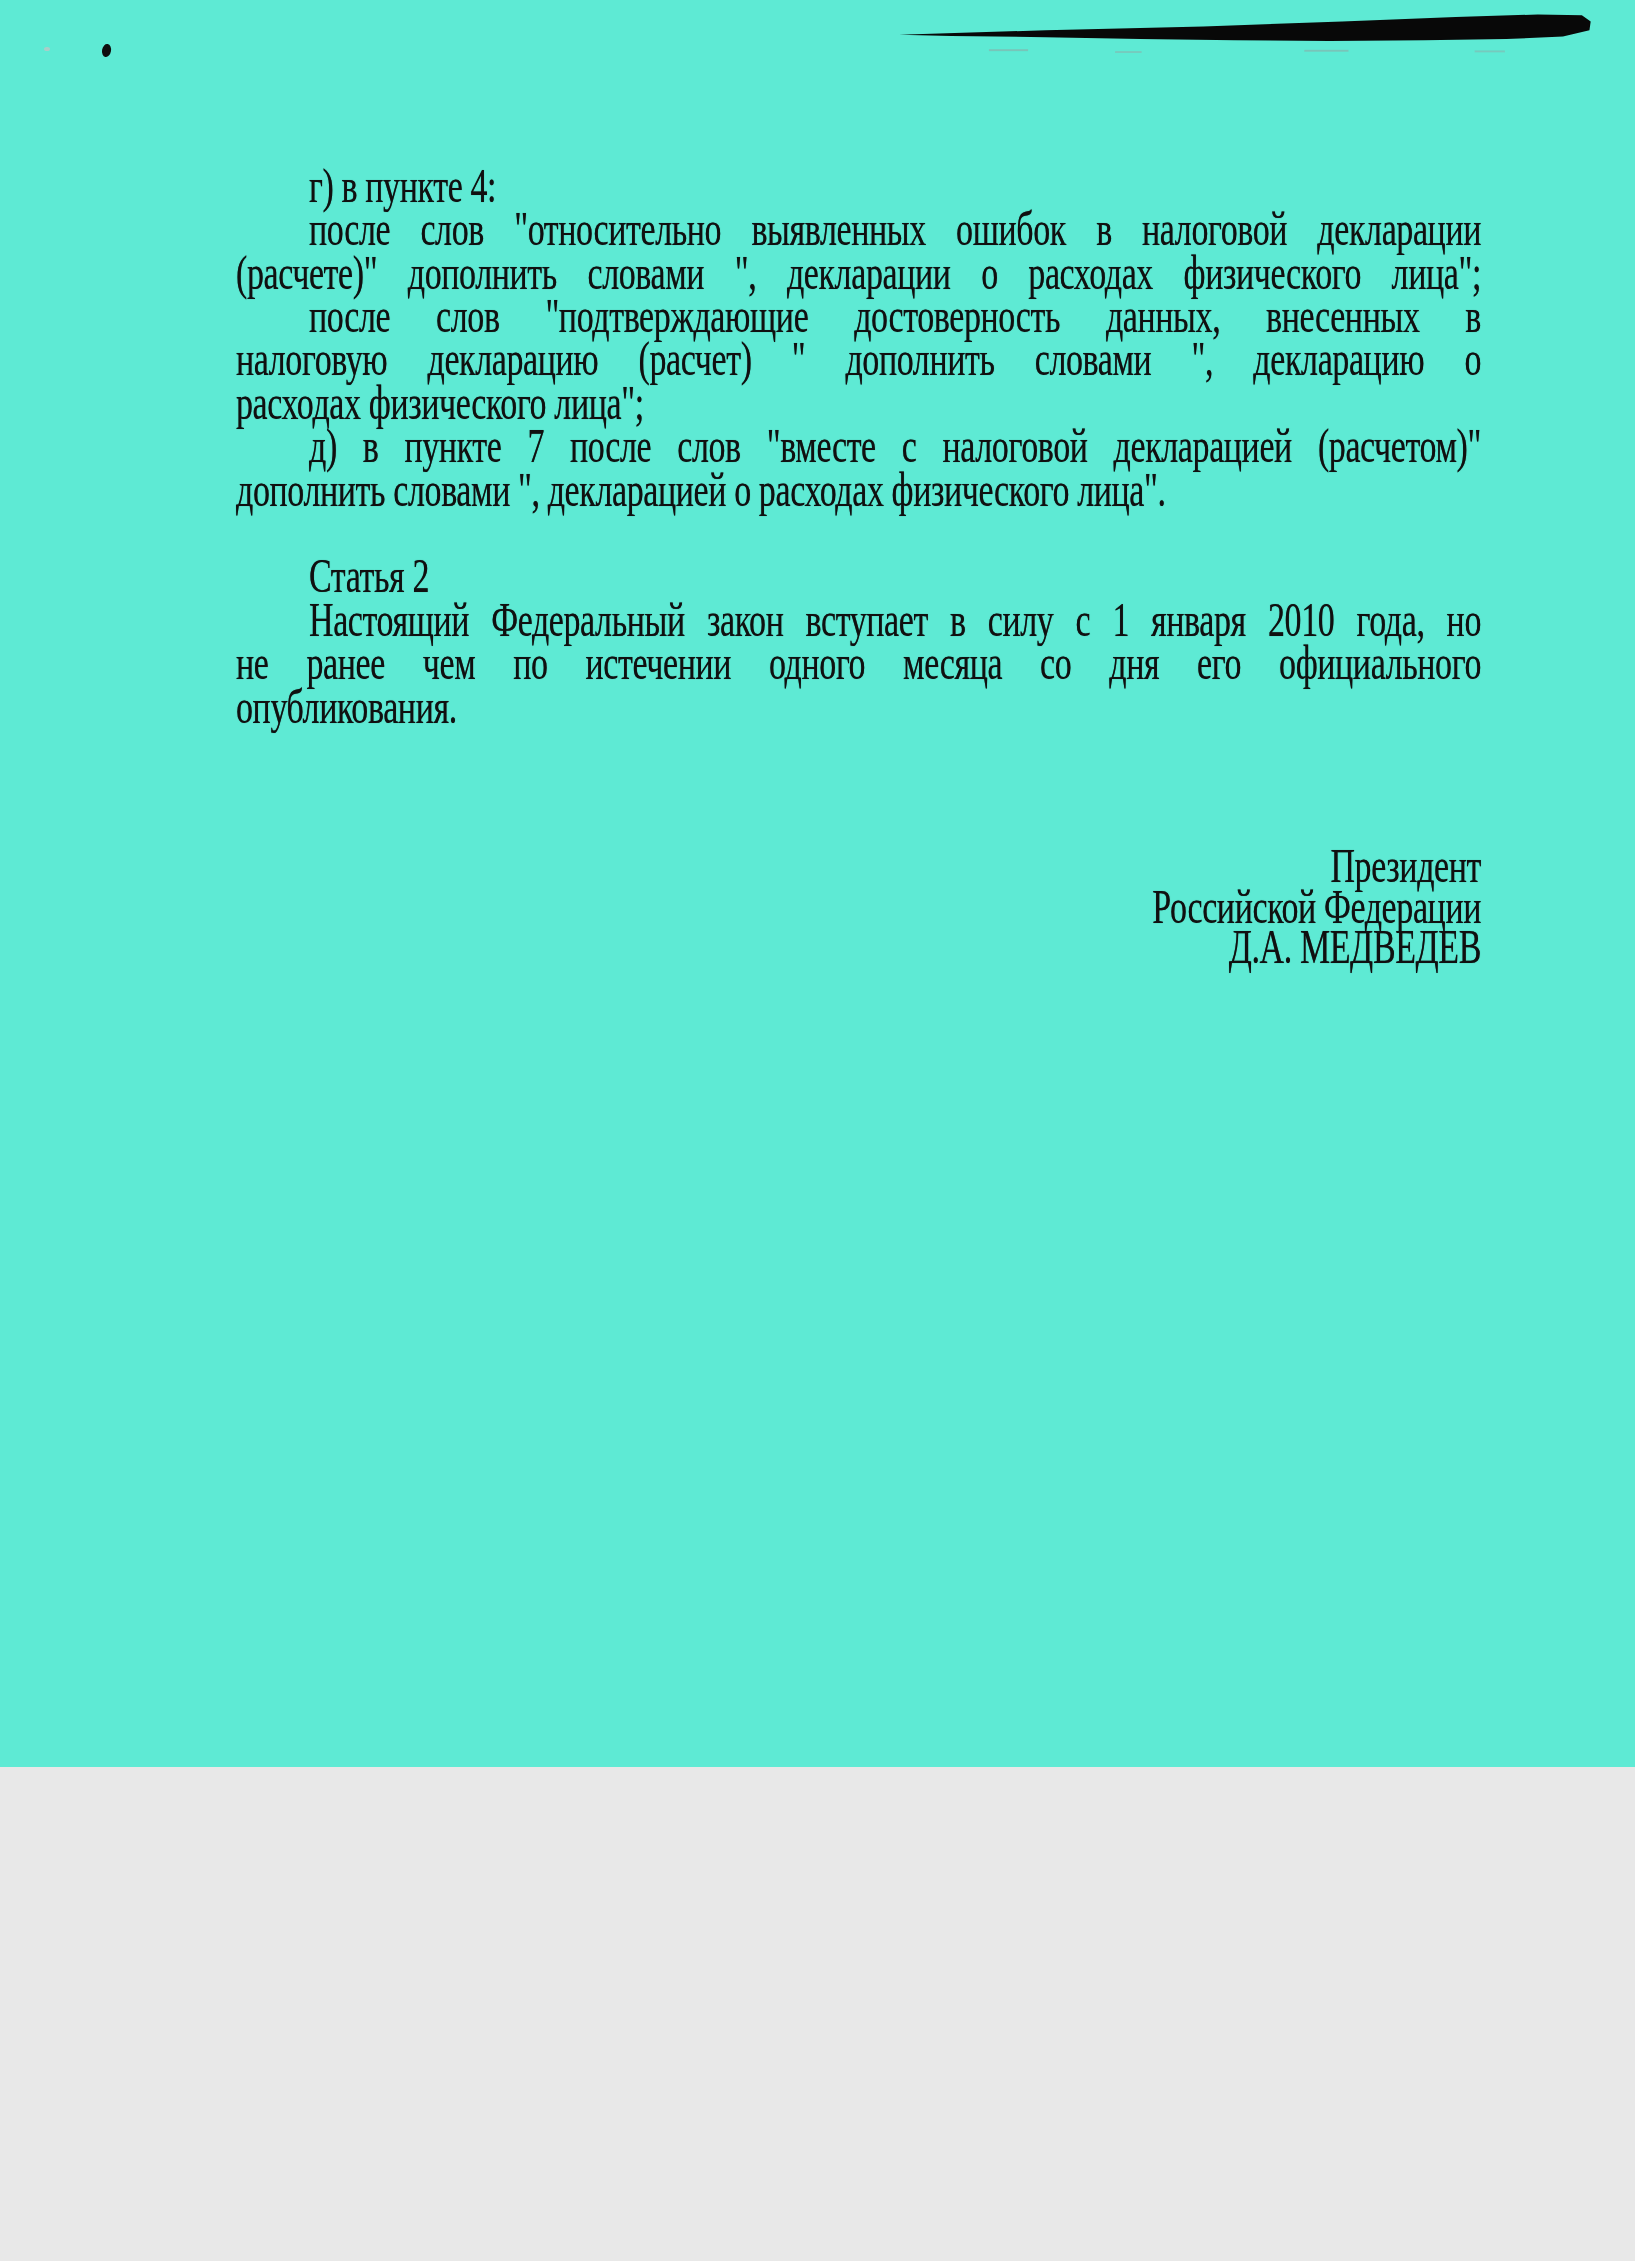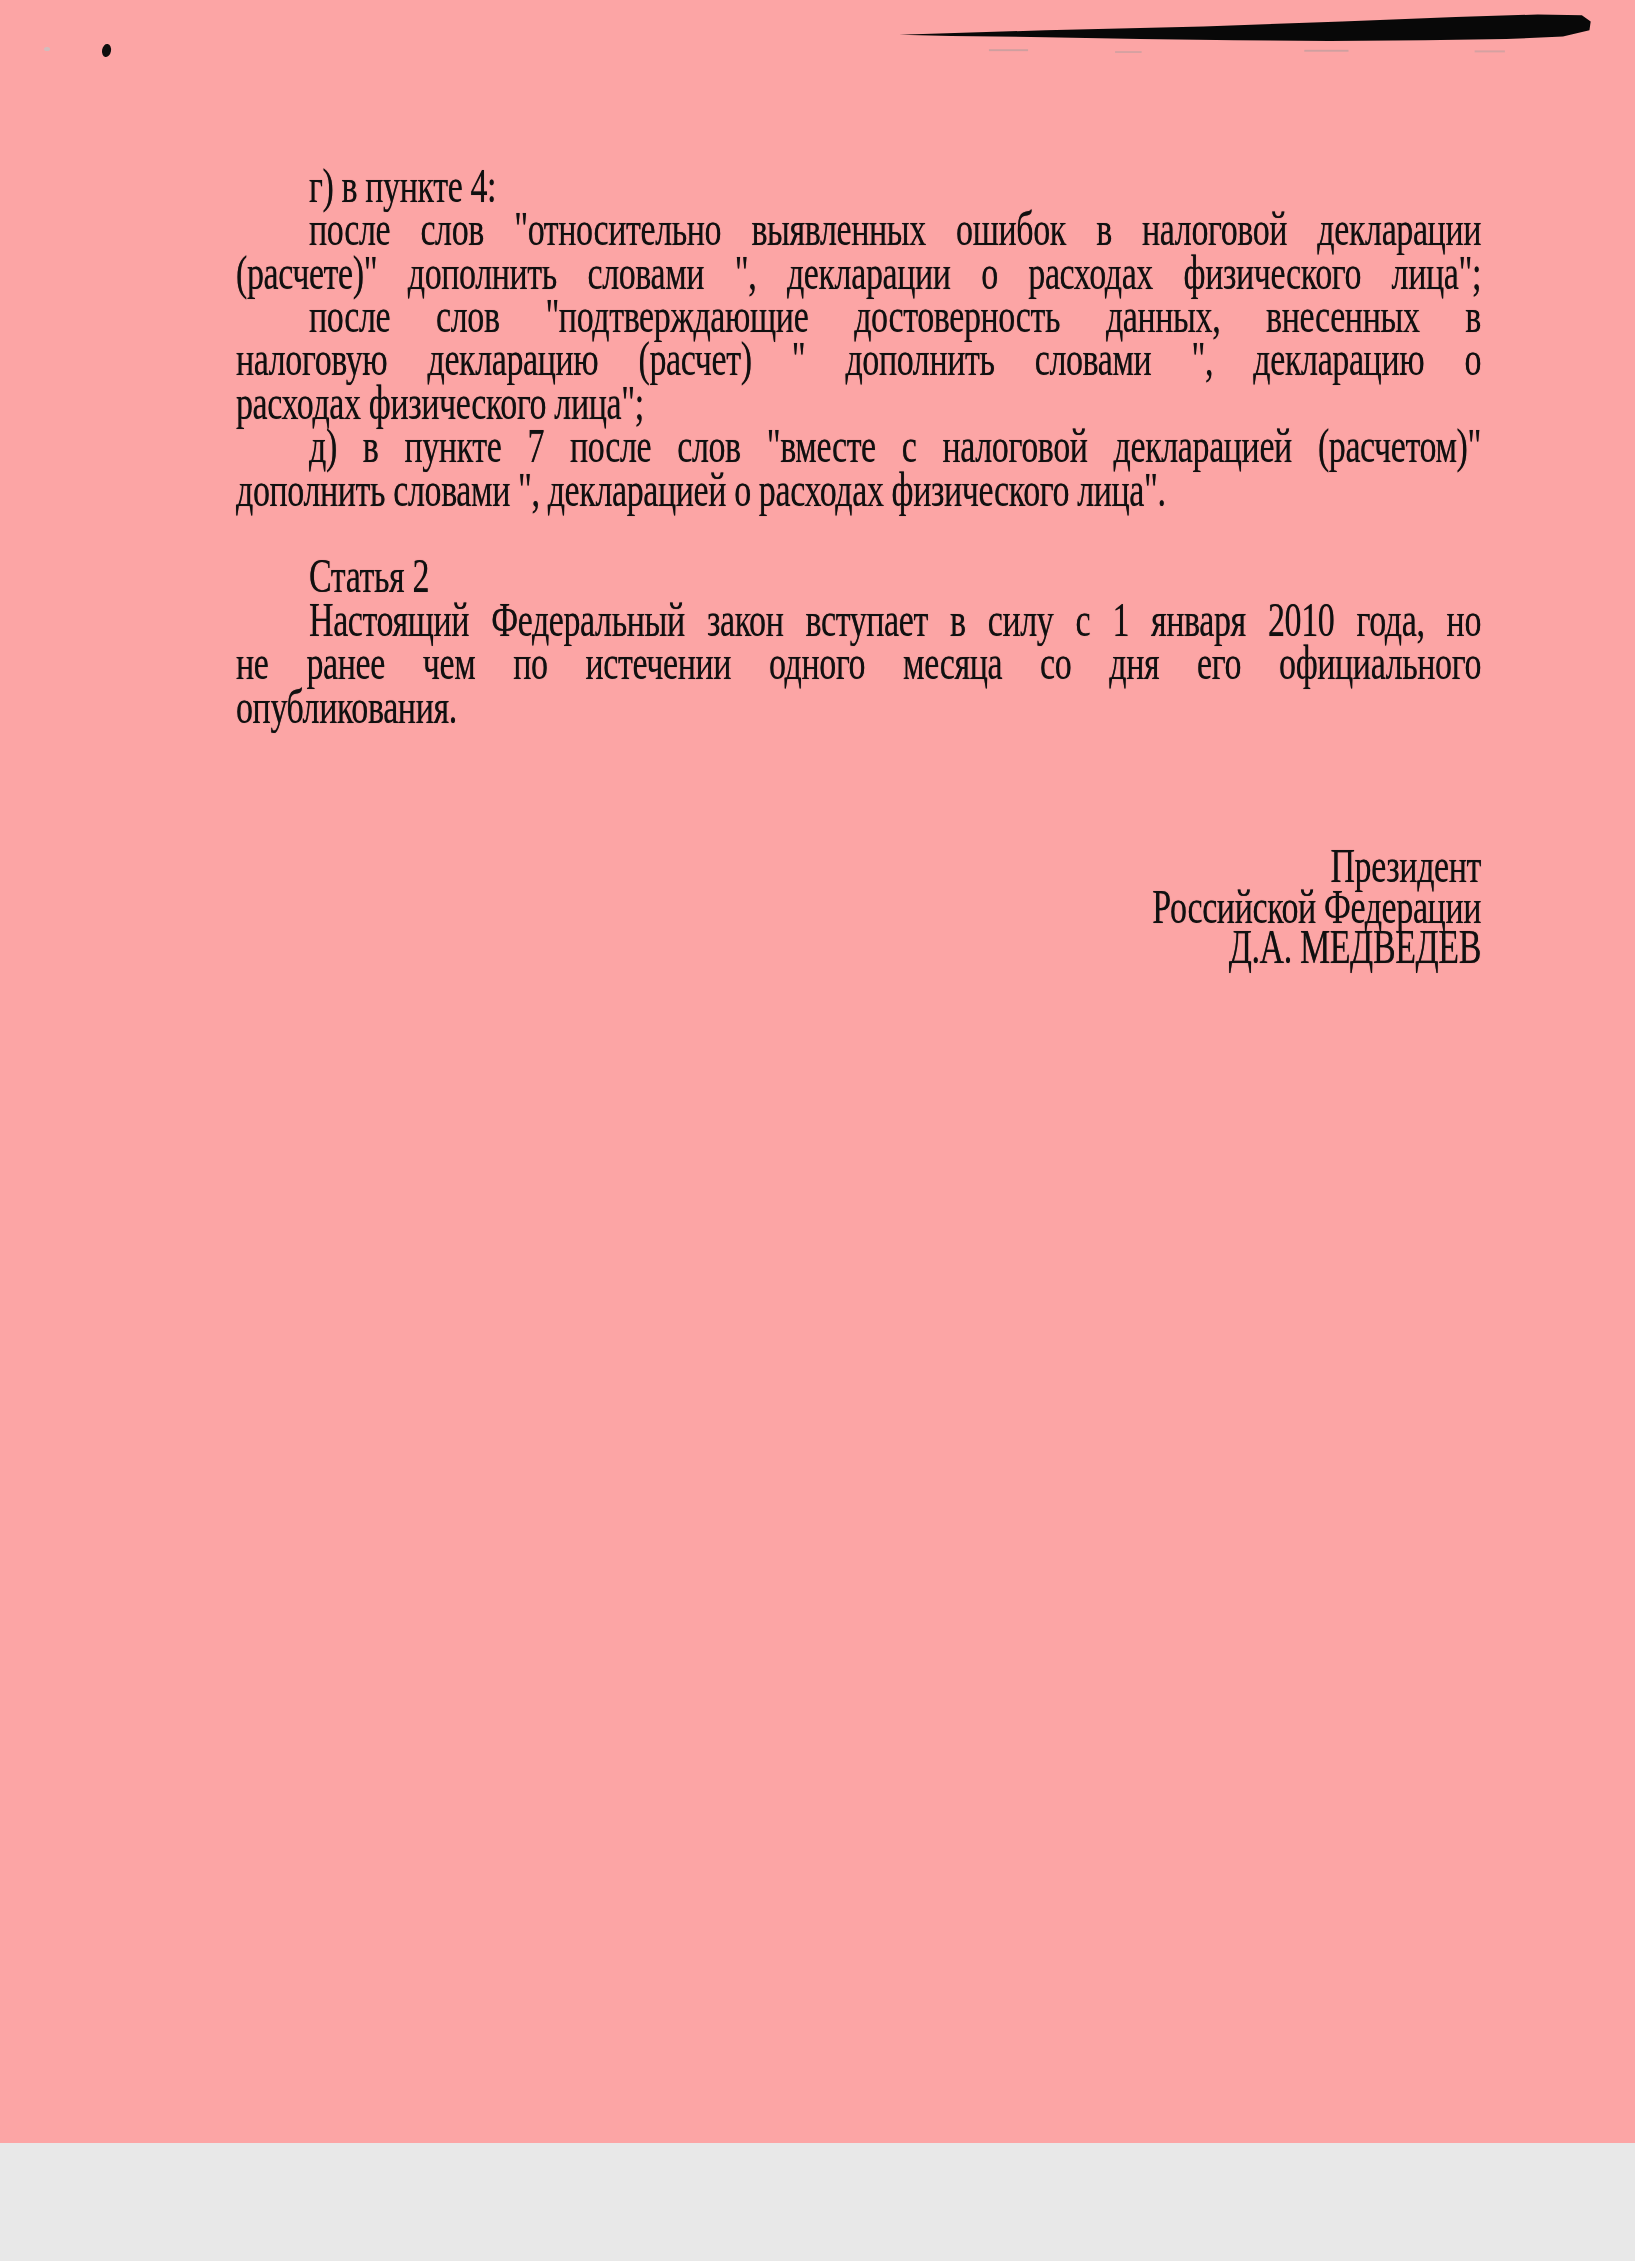--- a/index.html
+++ b/index.html
@@ -1,19 +1,19 @@
 <!DOCTYPE html>
 <html style="font-size:10px"><head>
 <meta charset="utf-8">
 <style>
   html,body{margin:0;padding:0;background:#e8e8e8;}
   .page{
     position:relative;
-    width:1636px;height:2143px;
-    background:#fca5a5;
+    width:1636px;height:1767px;
+    background:#5eead4;
     overflow:hidden;
     font-family:"Liberation Serif","DejaVu Serif",serif;
     color:#101010;
   }
   
   .textblock{
     position:absolute;
     left:236px;top:164px;
     width:1245px;
     transform:scaleY(1.4);

